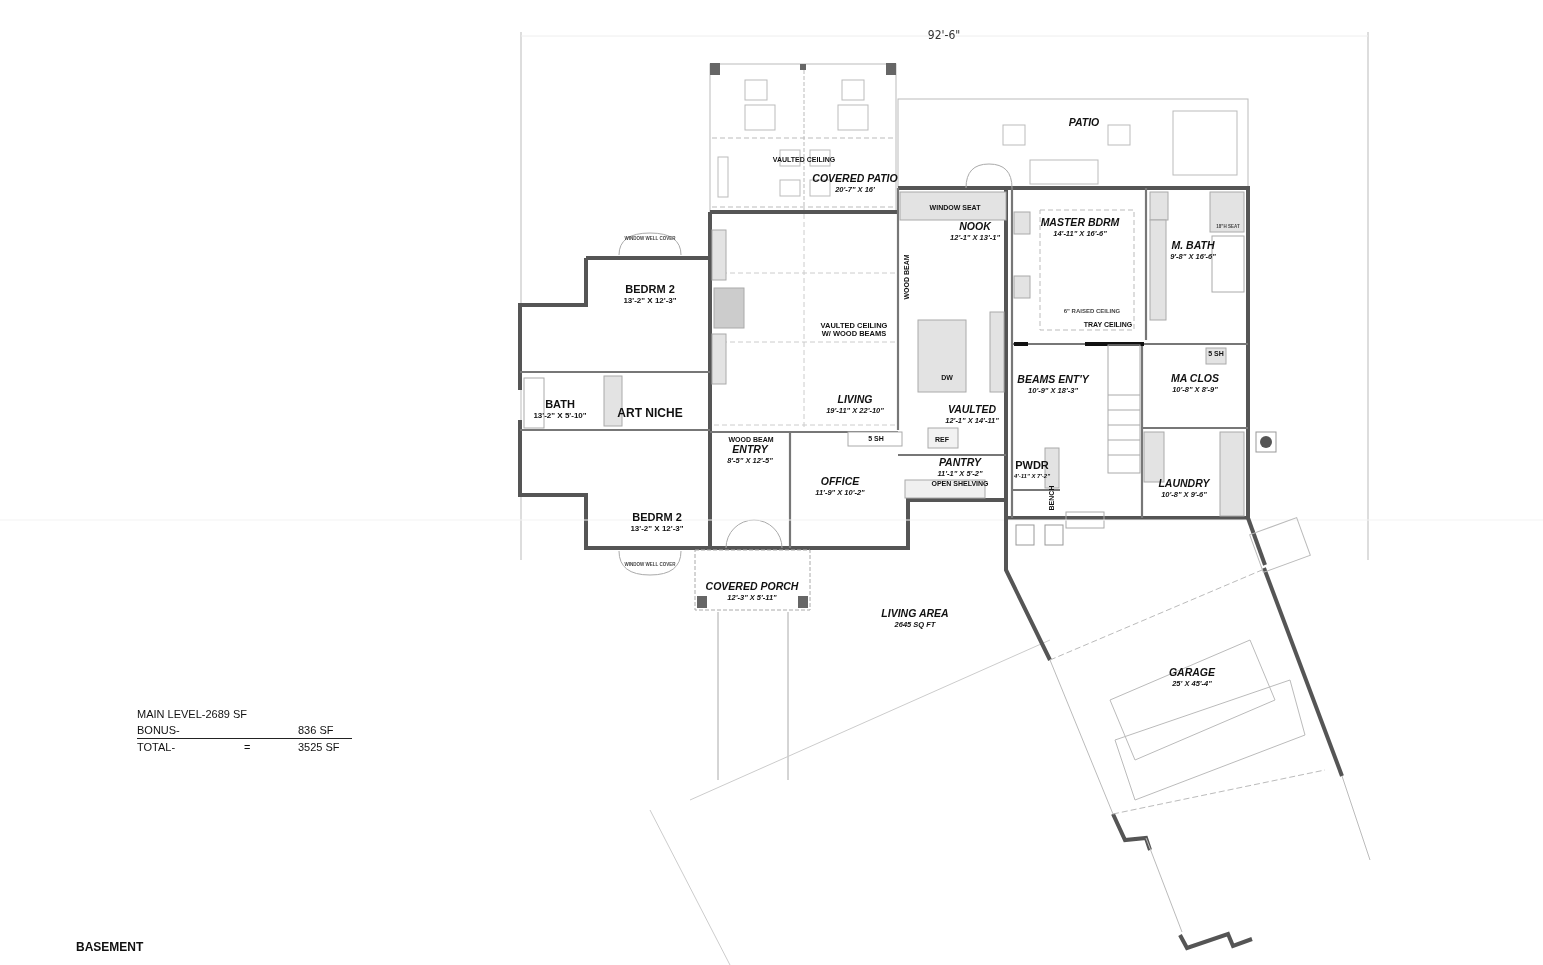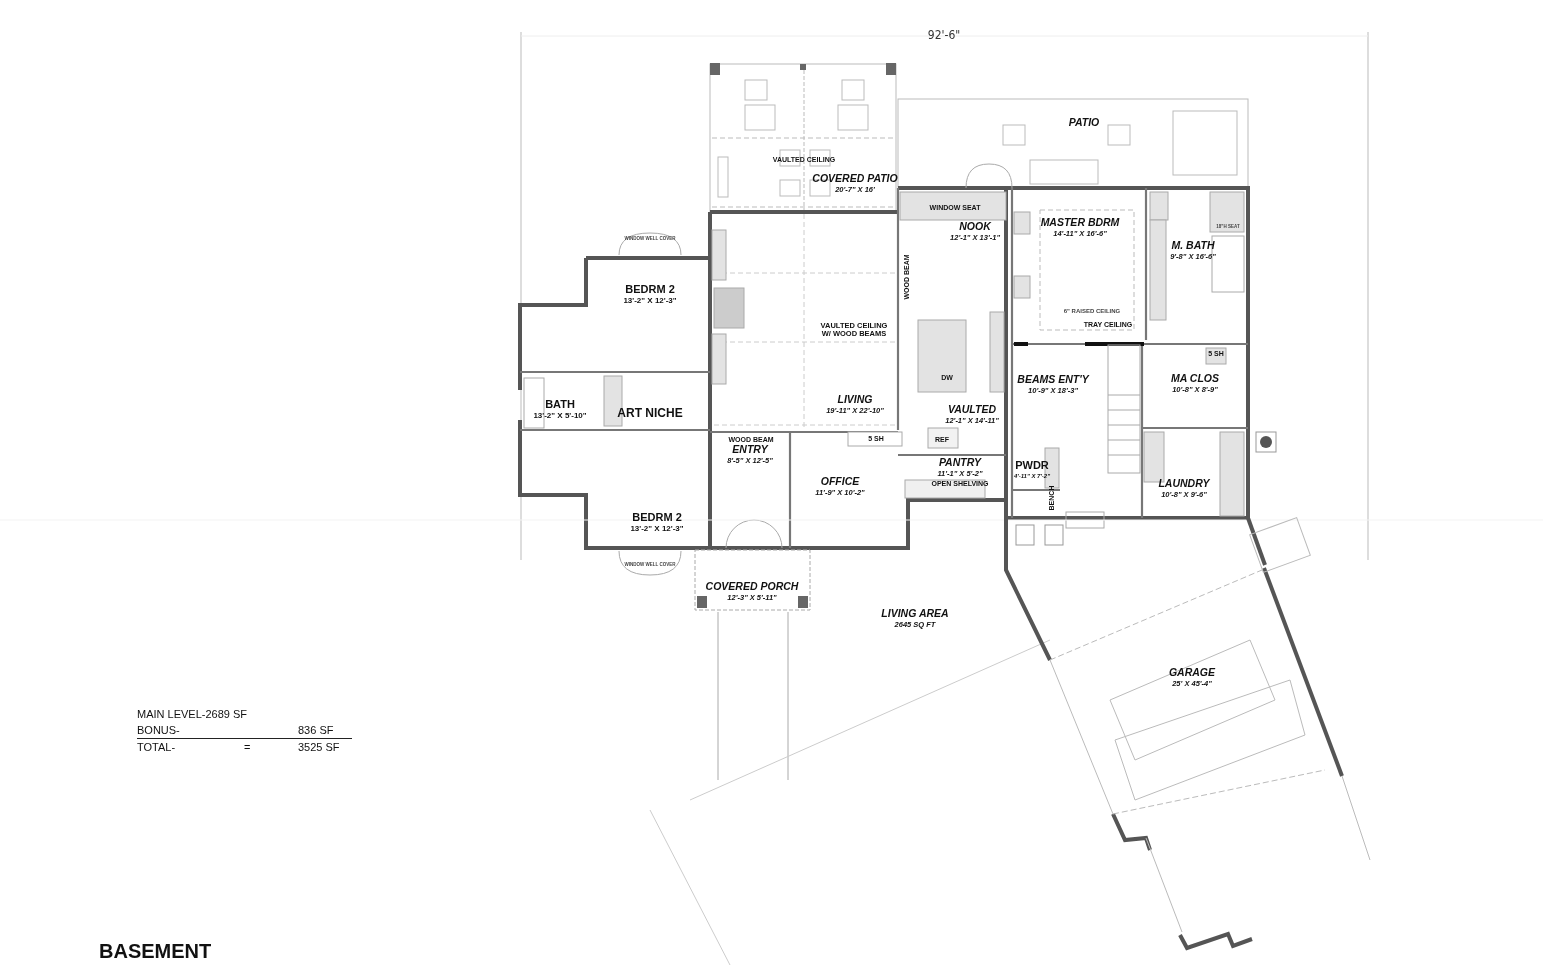--- a/index.html
+++ b/index.html
@@ -10,21 +10,21 @@
   .room-name.up{font-style:normal;font-size:11px;}
   .room-dim{font-weight:bold;font-style:italic;font-size:7.5px;display:block;}
   .room-dim.up{font-style:normal;font-size:8px;}
   .note{font-weight:bold;font-size:7px;}
   .tiny{font-size:4.5px;font-weight:bold;color:#444;}
   .vert{transform:translate(-50%,-50%) rotate(-90deg);}
   .summary{position:absolute;left:137px;top:706px;font-size:11px;line-height:16px;}
   .summary .row{position:relative;height:16px;width:230px;}
   .summary .row span{position:absolute;}
   .summary .ul{border-bottom:1.2px solid #222;}
-  .basement{position:absolute;left:99px;top:940px;font-weight:bold;font-size:20px;}
+  .basement{position:absolute;left:76px;top:940px;font-weight:bold;font-size:12px;}
   .dimtop{position:absolute;left:944px;top:35px;transform:translate(-50%,-50%);font-size:12px;font-family:"DejaVu Sans Condensed","DejaVu Sans",sans-serif;color:#333;}
 </style>
 </head>
 <body>
 
 <svg class="plan" width="1543" height="965" viewBox="0 0 1543 965">
 
   <g stroke="#bbb" stroke-width="1">
     <line x1="521" y1="32" x2="521" y2="560"></line>
     <line x1="1368" y1="32" x2="1368" y2="560"></line>

